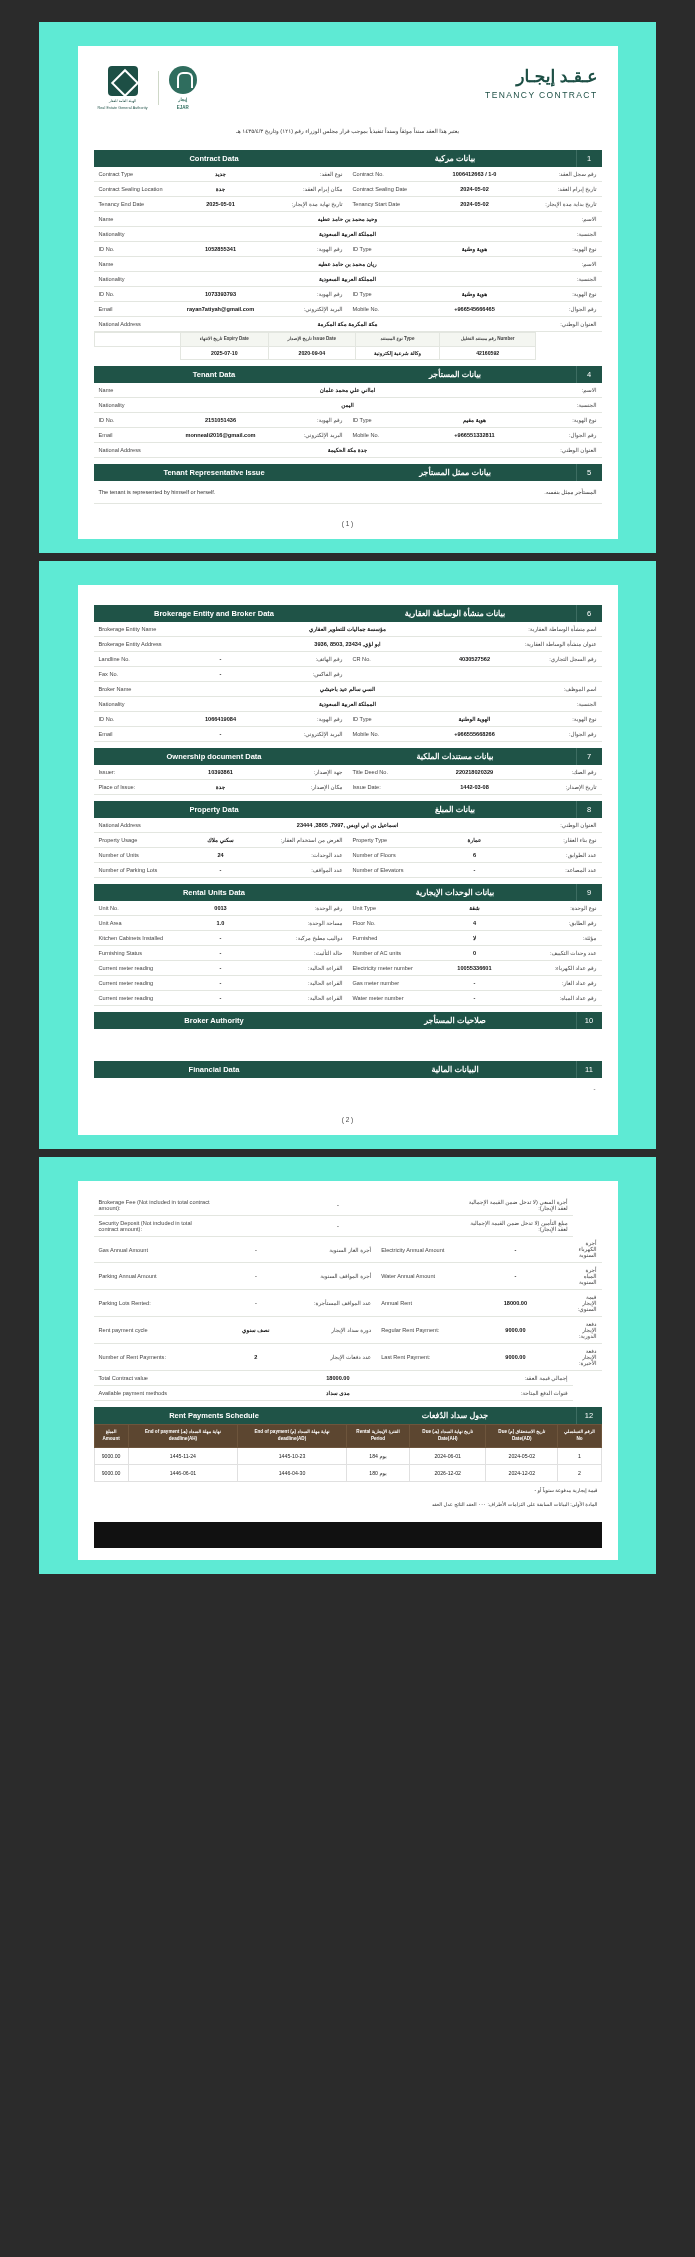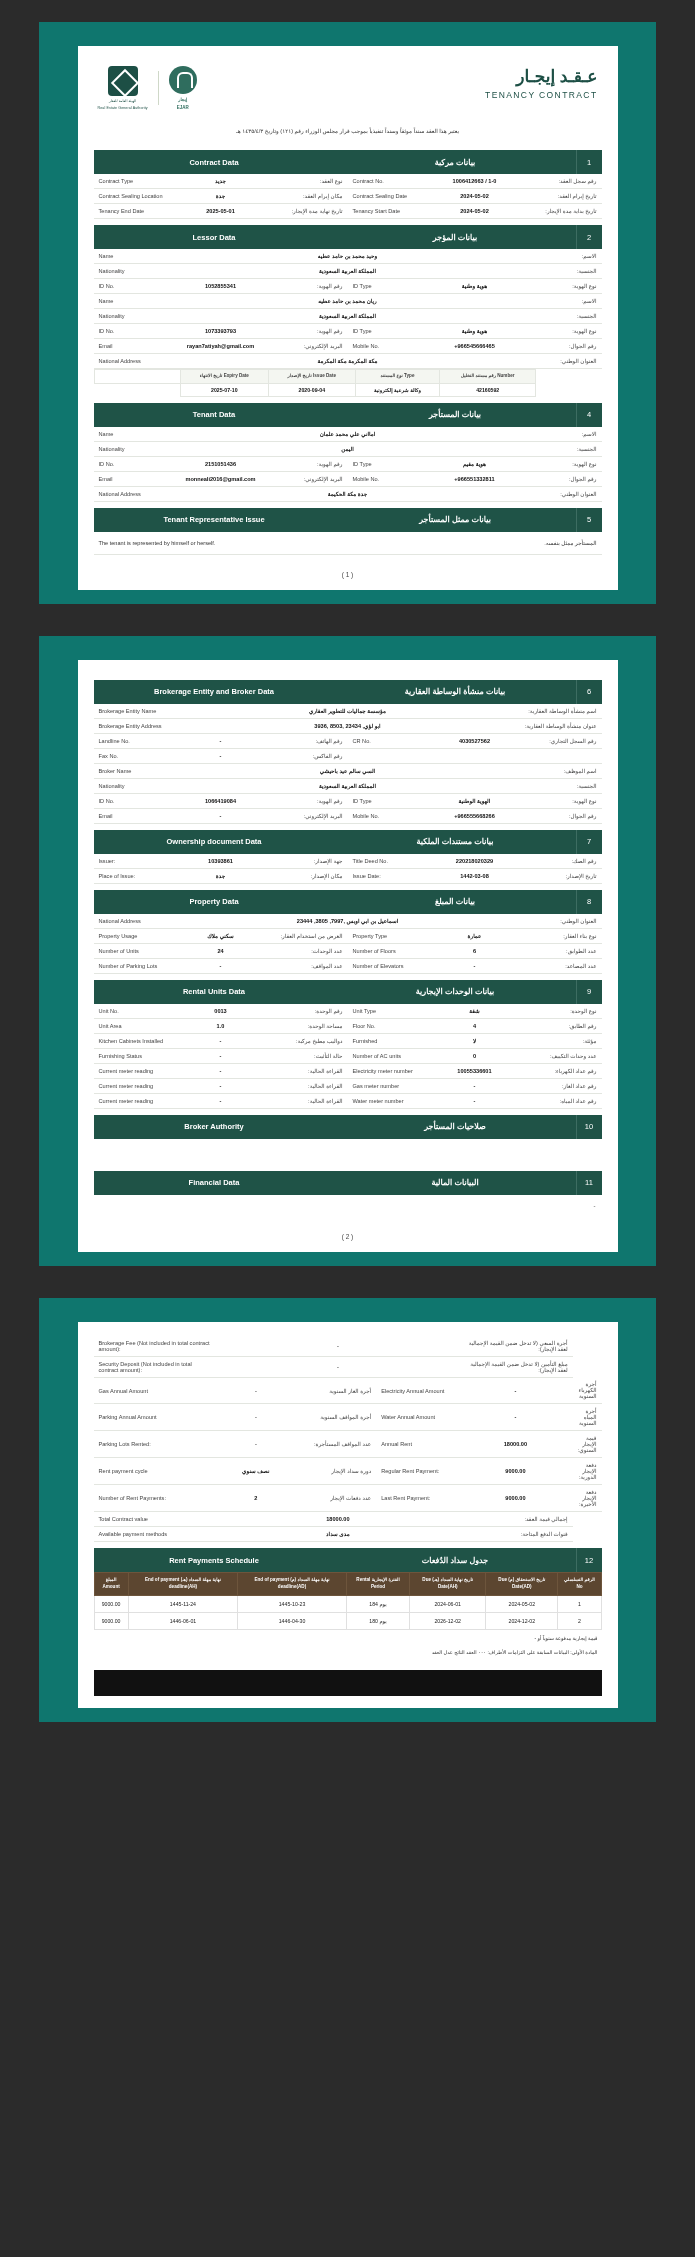--- a/index.html
+++ b/index.html
@@ -9,22 +9,22 @@
     font-family: "Liberation Sans", sans-serif;
   }
   .viewport {
     width: 695px;
     margin: 0 auto;
     background: #2b2b2b;
     padding-top: 22px;
   }
   .page {
     width: 617px;
-    margin: 0 auto 32px auto;
-    background: #0f766e;
+    margin: 0 auto 8px auto;
+    background: #5eead4;
     padding: 24px 0 14px 0;
   }
   .sheet {
     width: 540px;
     margin: 0 auto;
     background: #ffffff;
     padding: 14px 16px 12px 16px;
   }
   
   .doc-head {
@@ -79,21 +79,21 @@
     color: #333;
     padding: 4px 0 10px 0;
     direction: rtl;
   }
   
   .sec {
     display: flex;
     align-items: stretch;
     background: #1f5347;
     color: #fff;
-    height: 24px;
+    height: 17px;
     margin-top: 6px;
   }
   .sec .en {
     flex: 1;
     font-size: 7.5px;
     font-weight: bold;
     display: flex; align-items: center; justify-content: center;
   }
   .sec .ar {
     flex: 1;
@@ -233,25 +233,20 @@
           <td class="lbl-en">Tenancy End Date</td>
           <td class="val-l">2025-05-01</td>
           <td class="lbl-ar-inner">تاريخ نهاية مدة الإيجار:</td>
           <td class="lbl-en2">Tenancy Start Date</td>
           <td class="val-r">2024-05-02</td>
           <td class="lbl-ar">تاريخ بداية مدة الإيجار:</td>
         </tr>
       </tbody>
         </table>
 
-      <div class="sec">
-        <div class="en">Lessor Data</div>
-        <div class="ar">بيانات المؤجر</div>
-        <div class="num">2</div>
-      </div>
       <table class="rows">
         <tbody>
             <tr>
           <td class="lbl-en">Name</td>
           <td class="wide-val" colspan="4">وحيد محمد بن حامد عطيه</td>
           <td class="lbl-ar">الاسم:</td>
         </tr>
         <tr>
           <td class="lbl-en">Nationality</td>
           <td class="wide-val" colspan="4">المملكة العربية السعودية</td>

